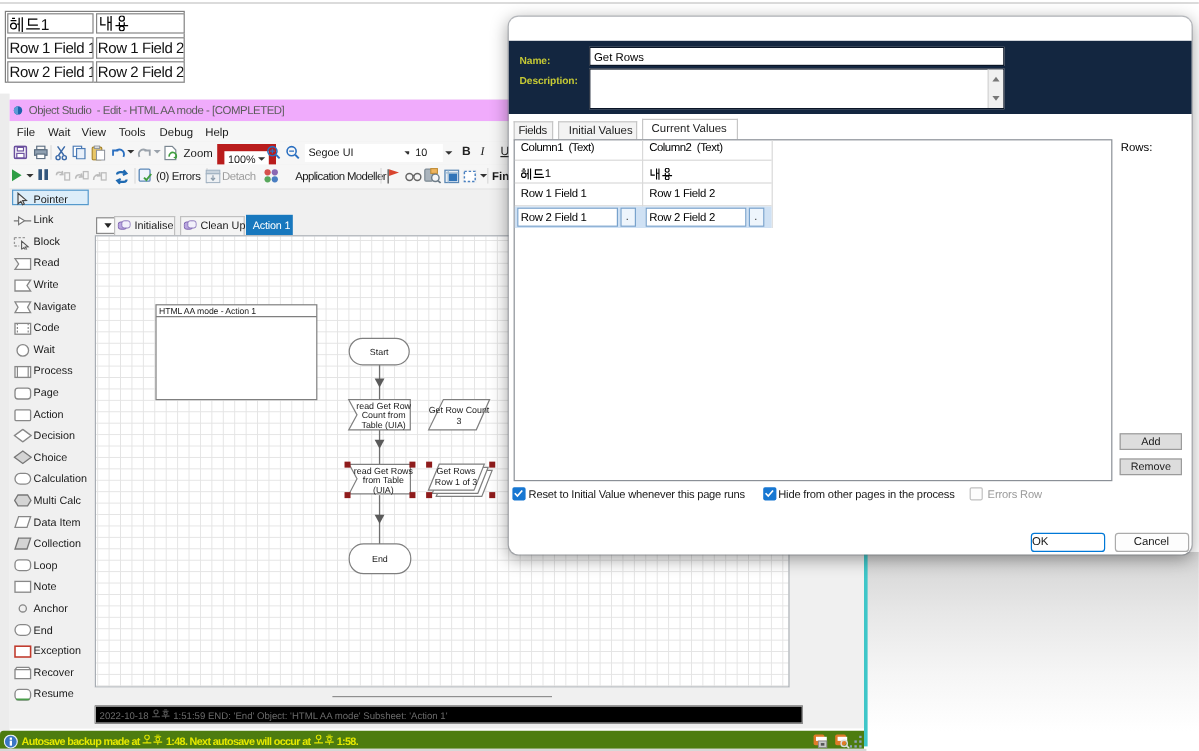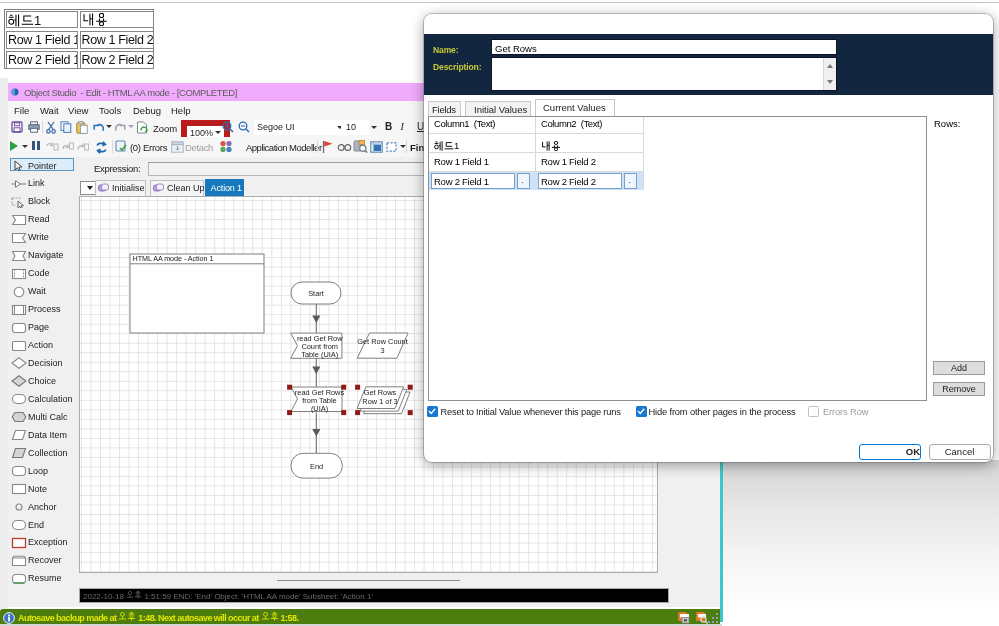--- a/index.html
+++ b/index.html
@@ -213,25 +213,20 @@
       </svg>
     <svg class="abs" style="left:377px;top:3.5px" width="13" height="12" viewBox="0 0 13 12">
         <rect x="0.5" y="0.5" width="12" height="11" fill="#f2f2f2"></rect>
         <rect x="2" y="1.8" width="9" height="8.4" fill="#fff" stroke="#4a80c0" stroke-width="1.2" stroke-dasharray="2 1.6"></rect>
       </svg>
     <div class="abs" style="left:391.5px;top:8px;width:0;height:0;border:3px solid transparent;border-top:3.5px solid #333"></div>
     <div class="abs" style="left:398px;top:3px;width:1px;height:13px;background:#d9d9d9"></div>
     <div class="abs nosel" style="left:402px;top:5px;font-size:9.5px;font-weight:bold;color:#1a1a1a;">Fin</div>
   </div>
 
-  <div class="abs" style="left:0;top:74px;width:712px;height:21px;background:#f0f0f0;">
-    <div class="abs nosel" style="left:86px;top:6px;font-size:9.5px;color:#1a1a1a;letter-spacing:-0.3px;">Expression:</div>
-    <div class="abs" style="left:140px;top:5px;width:505px;height:12px;background:#f2f2f2;border:1px solid #b6b6b6;border-top-color:#999;"></div>
-
-  </div>
 
   <div class="abs" style="left:0;top:95px;width:712px;height:18px;background:#f0f0f0;">
     <div class="abs" style="left:72px;top:3px;width:17px;height:12px;background:#fdfdfd;border:1px solid #8a8a8a;">
         <div style="width:0;height:0;border:3px solid transparent;border-top:4px solid #222;margin:4px auto 0"></div>
       </div>
     <div class="abs" style="left:87px;top:2px;width:49px;height:16px;background:#f4f4f4;border:1px solid #c0c0c0;border-bottom:none;"></div>
     <div class="abs" style="left:142px;top:2px;width:52px;height:16px;background:#f4f4f4;border:1px solid #c0c0c0;border-bottom:none;"></div>
     <div class="abs" style="left:196.6px;top:1px;width:39px;height:17px;background:#1878be;"></div>
     <svg class="abs" style="left:90px;top:5px" width="11" height="10" viewBox="0 0 11 10">
         <rect x="0.5" y="2" width="7" height="6" rx="2" fill="#b9a6e0" stroke="#7a5fae" stroke-width=".8"></rect>
@@ -533,15 +528,15 @@
   <div class="abs nosel" style="left:16.5px;top:393px;font-size:9.3px;color:#1a1a1a;letter-spacing:-0.18px;">Reset to Initial Value whenever this page runs</div>
   <div class="abs" style="left:212px;top:392px;width:10.5px;height:10.5px;background:#1777d2;border-radius:1.5px;">
       <svg width="10" height="10" viewBox="0 0 10 10">
         <path d="M2 5 l2.2 2.4 L8.2 2.8" stroke="#fff" stroke-width="1.4" fill="none"></path>
       </svg>
     </div>
   <div class="abs nosel" style="left:224.5px;top:393px;font-size:9.3px;color:#1a1a1a;letter-spacing:-0.15px;">Hide from other pages in the process</div>
   <div class="abs" style="left:384px;top:391.5px;width:11px;height:11px;background:#fdfdfd;border:1px solid #c0c0c0;border-radius:1.5px;box-sizing:border-box;"></div>
   <div class="abs nosel" style="left:399px;top:393px;font-size:9.3px;color:#9b9b9b;letter-spacing:-0.12px;">Errors Row</div>
 
-  <div class="abs" style="left:435px;top:429.5px;width:62px;height:16px;background:#fff;border:1.4px solid #0078d7;border-radius:3px;box-sizing:border-box;text-align:right;font-size:9.5px;color:#1a1a1a;line-height:13.5px;font-weight:bold;">OK</div>
+  <div class="abs" style="left:435px;top:429.5px;width:62px;height:16px;background:#fff;border:1.4px solid #0078d7;border-radius:3px;box-sizing:border-box;text-align:left;font-size:9.5px;color:#1a1a1a;line-height:13.5px;">OK</div>
   <div class="abs" style="left:504.5px;top:429.5px;width:62px;height:16px;background:#fdfdfd;border:1px solid #ababab;border-radius:3px;box-sizing:border-box;text-align:center;font-size:9.5px;color:#1a1a1a;line-height:14px;">Cancel</div>
 </div>
 
 </body></html>

